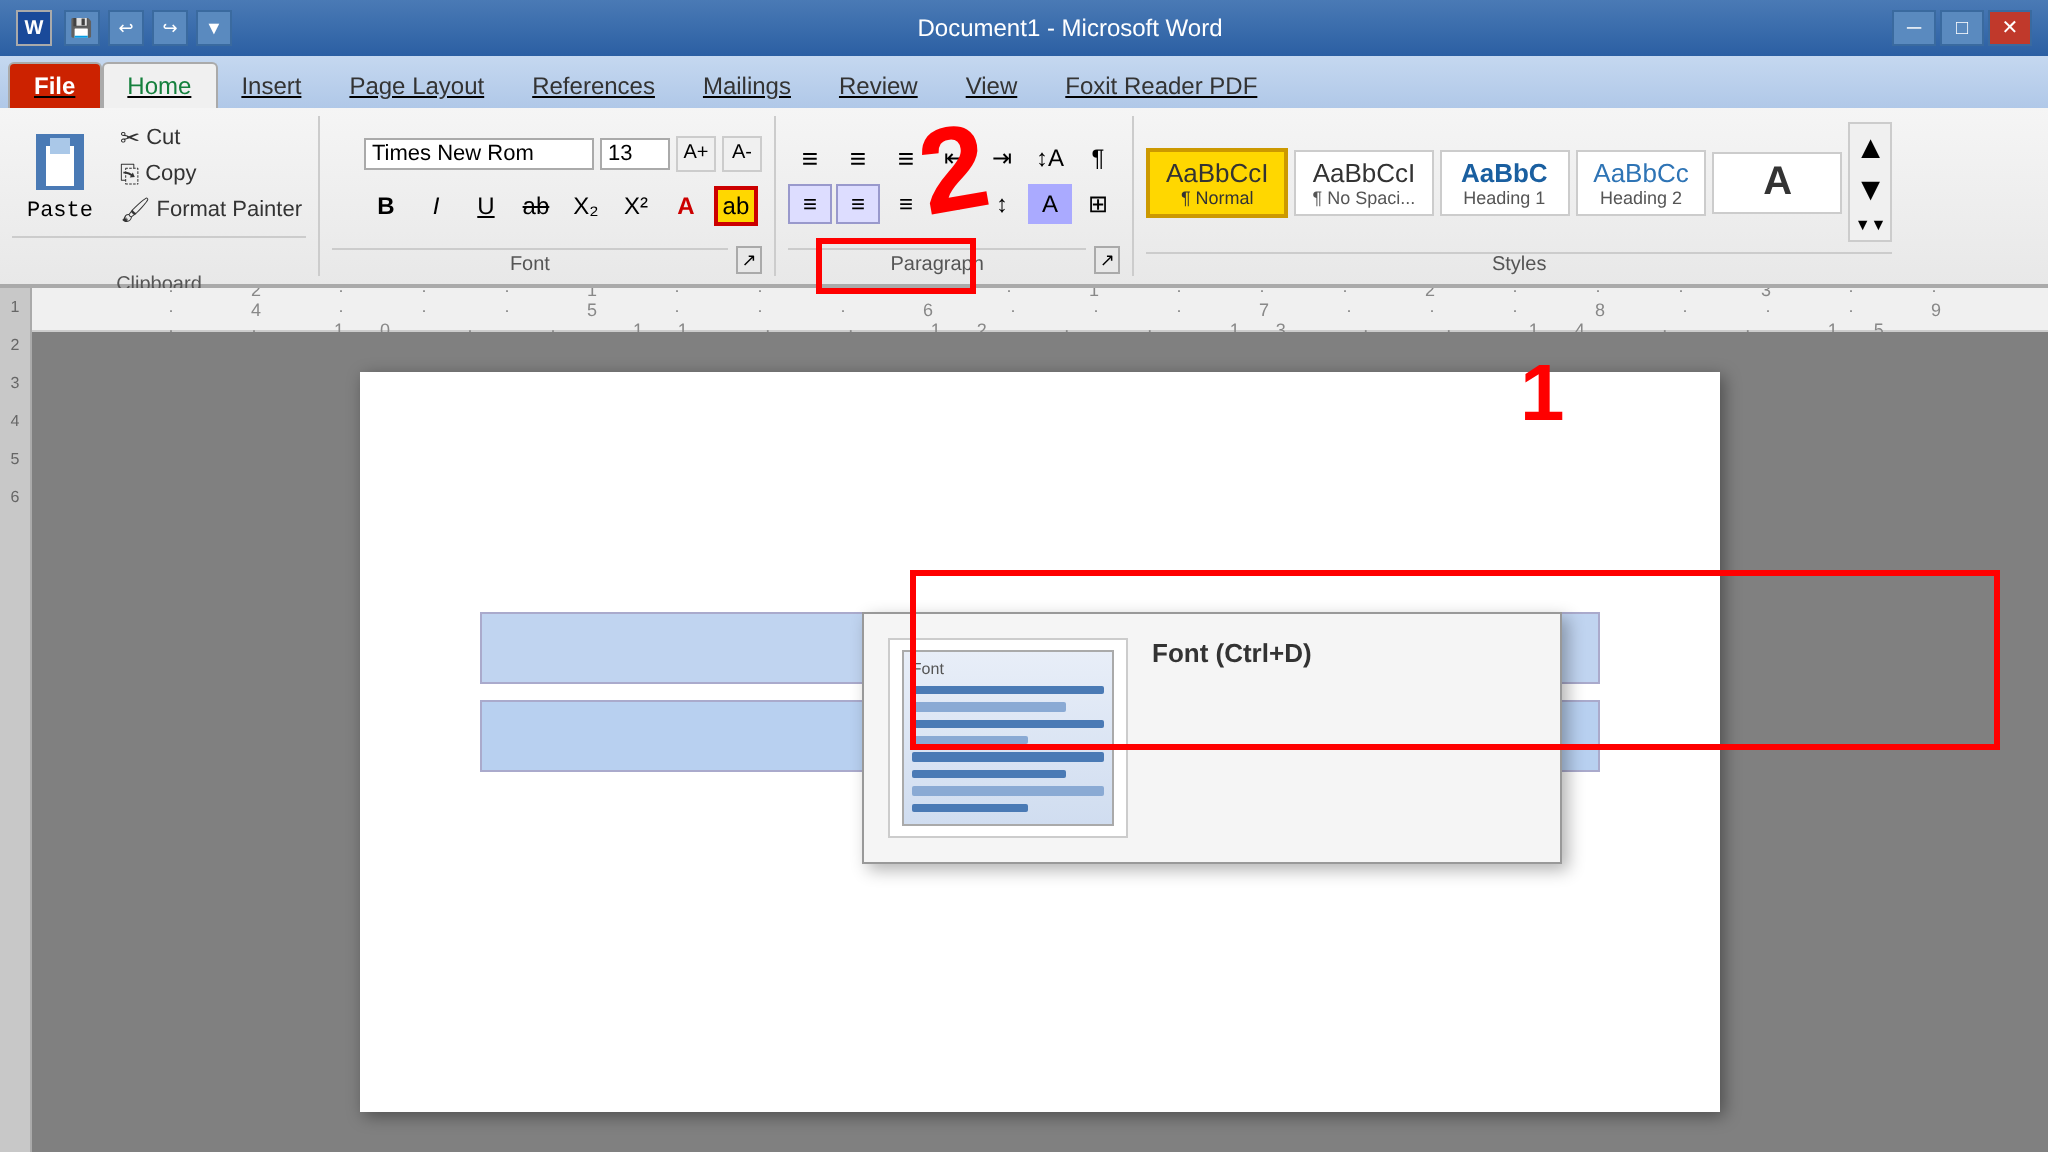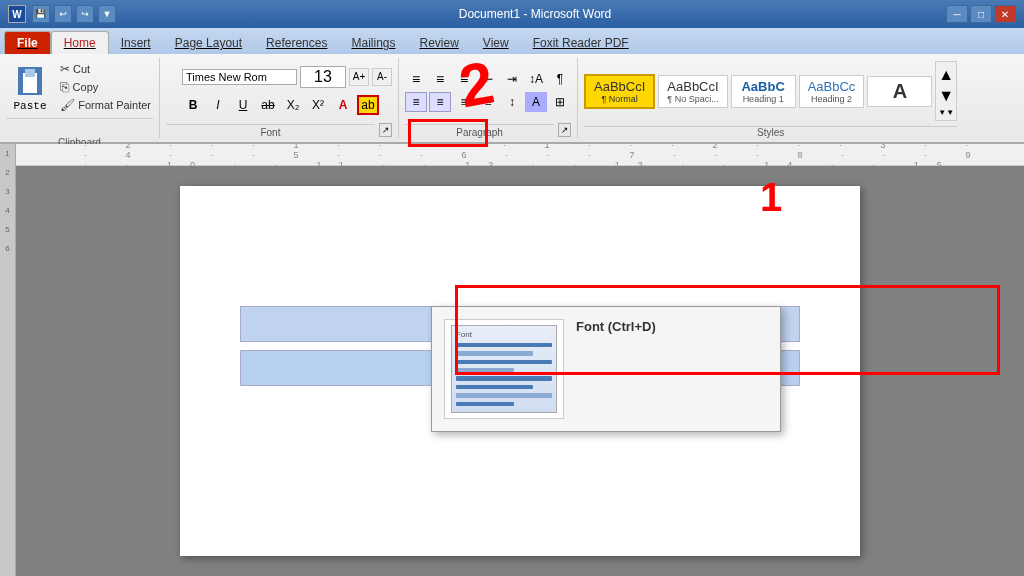--- a/index.html
+++ b/index.html
@@ -293,21 +293,21 @@
       <div class="title-btn">─</div>
       <div class="title-btn">□</div>
       <div class="title-btn" style="background:#c0392b;">✕</div>
     </div>
   </div>
 
   <div class="ribbon-tabs">
     <div class="ribbon-tab active" style="background:#cc2200;color:white;font-weight:bold;">
       <span>File</span>
     </div>
-    <div class="ribbon-tab" style="background:#f0f0f0;color:#b91c1c;border:1px solid #aaa;border-bottom:none;">
+    <div class="ribbon-tab" style="background:#f0f0f0;color:#15803d;border:1px solid #aaa;border-bottom:none;">
       <span>Home</span>
     </div>
     <div class="ribbon-tab"><span>Insert</span></div>
     <div class="ribbon-tab"><span>Page Layout</span></div>
     <div class="ribbon-tab"><span>References</span></div>
     <div class="ribbon-tab"><span>Mailings</span></div>
     <div class="ribbon-tab"><span>Review</span></div>
     <div class="ribbon-tab"><span>View</span></div>
     <div class="ribbon-tab"><span>Foxit Reader PDF</span></div>
   </div>
@@ -341,21 +341,21 @@
             </div>
           </div>
         </div>
         <div class="ribbon-section-label">Clipboard</div>
       </div>
 
       <div class="ribbon-section" style="min-width:180px;">
         <div style="flex:1;display:flex;flex-direction:column;justify-content:center;gap:3px;width:100%;">
           <div class="font-row">
             <input class="font-select" value="Times New Rom" style="width: 115px; font-size: 11px; border: 1px solid rgb(170, 170, 170); padding: 1px 3px;">
-            <input class="font-size-select" value="13" style="width: 46px; font-size: 16px; border: 1px solid rgb(170, 170, 170); padding: 1px 3px; text-align: center;">
+            <input class="font-size-select" value="13" style="width: 35px; font-size: 11px; border: 1px solid rgb(170, 170, 170); padding: 1px 3px;">
             <button class="font-btn">A+</button>
             <button class="font-btn">A-</button>
           </div>
           <div class="font-row" style="align-items:center;">
             <button class="format-btn bold">B</button>
             <button class="format-btn italic">I</button>
             <button class="format-btn underline">U</button>
             <button class="format-btn" style="text-decoration:line-through;">ab</button>
             <button class="format-btn">X₂</button>
             <button class="format-btn">X²</button>

